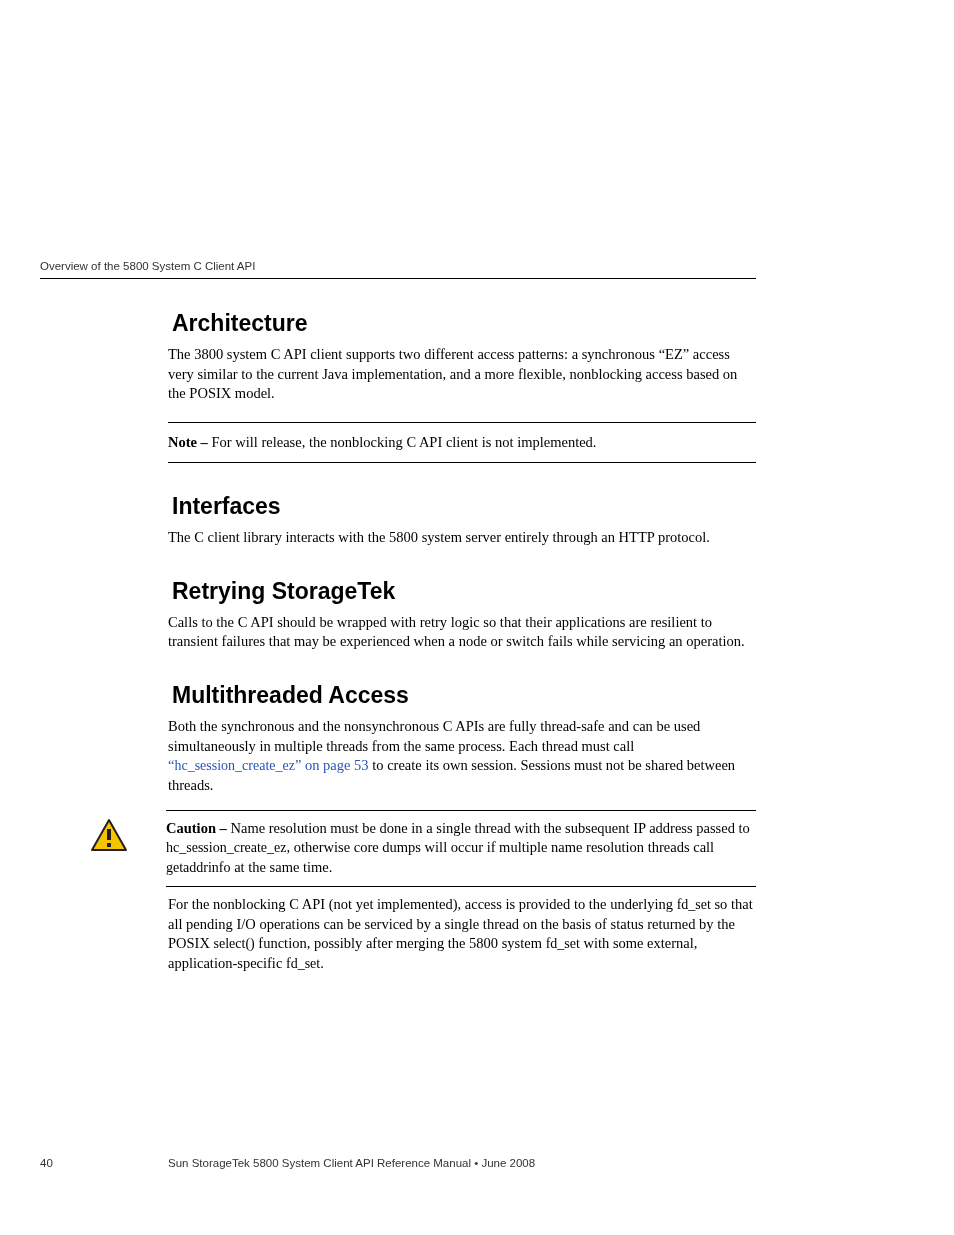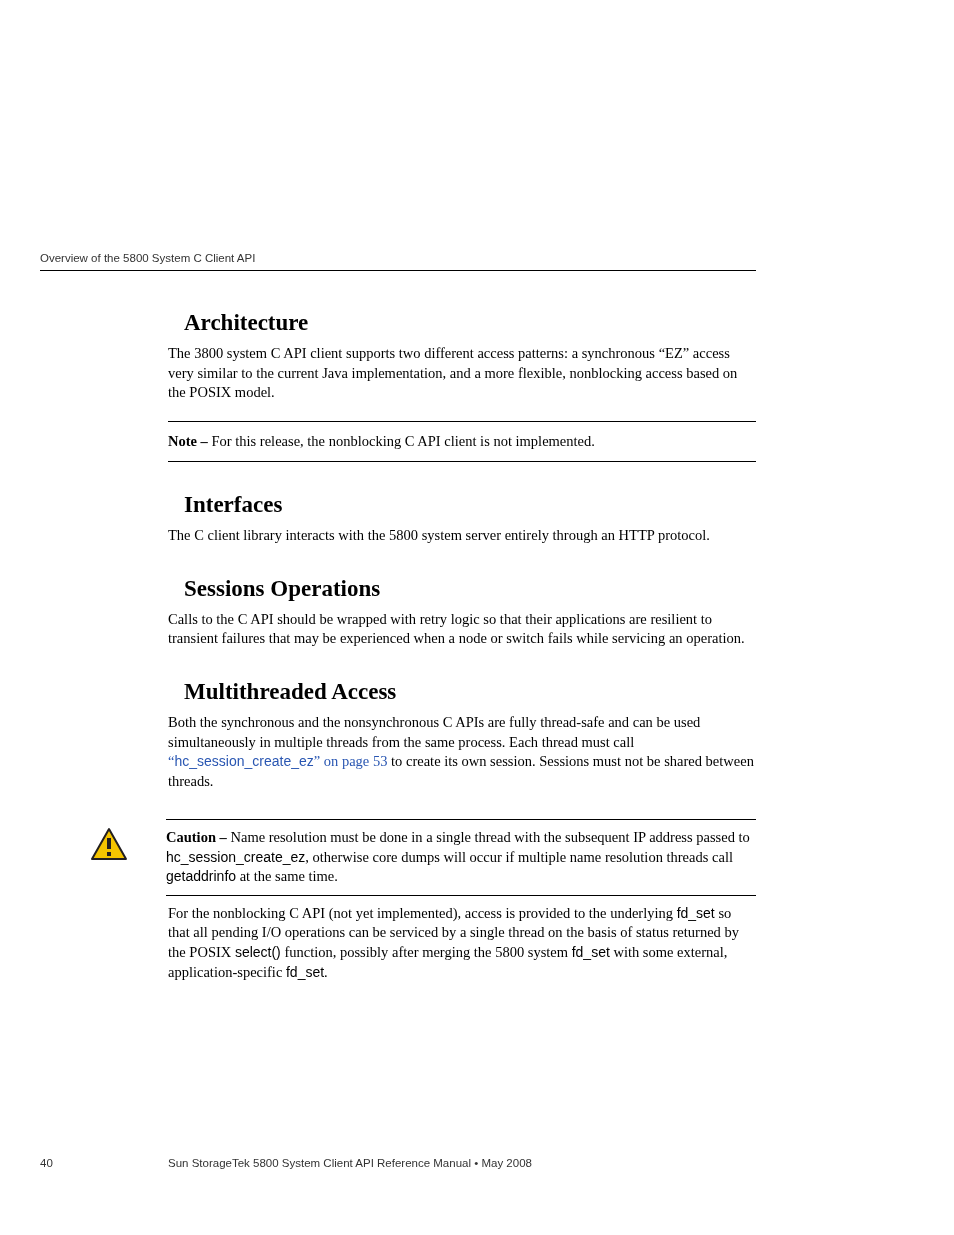--- a/index.html
+++ b/index.html
@@ -12,39 +12,39 @@
   }
   .page {
     width: 954px;
     height: 1235px;
     position: relative;
     box-sizing: border-box;
     padding: 268px 0 0 0;
   }
   .running-head {
     position: absolute;
-    top: 252px;
+    top: 260px;
     left: 40px;
     right: 198px;
     font-family: Arial, Helvetica, sans-serif;
     font-size: 11.5px;
     color: #333;
     border-bottom: 1.5px solid #000;
     padding-bottom: 6px;
   }
   .content {
     margin-left: 168px;
     margin-right: 198px;
     padding-top: 28px;
   }
   h2 {
-    font-family: Liberation Serif, serif;
+    font-family: Liberation Sans, sans-serif;
     font-weight: bold;
     font-size: 23px;
-    margin: 30px 0 8px 16px;
+    margin: 30px 0 8px 4px;
     color: #000;
   }
   h2.first { margin-top: 14px; }
   p {
     font-family: Georgia, 'Times New Roman', serif;
     font-size: 14.5px;
     line-height: 1.35;
     margin: 8px 0 12px 0;
     color: #000;
   }
@@ -54,21 +54,21 @@
     padding: 10px 0 10px 0;
     margin: 18px 0 16px 0;
     font-family: Georgia, 'Times New Roman', serif;
     font-size: 14.5px;
     line-height: 1.35;
   }
   .note-box .label { font-weight: bold; }
   .caution-row {
     display: flex;
     align-items: flex-start;
-    margin: 28px 0 0 -78px;
+    margin: 14px 0 0 -78px;
   }
   .caution-icon {
     flex: 0 0 auto;
     margin-right: 38px;
     margin-top: 8px;
   }
   .caution-box {
     border-top: 1.5px solid #000;
     border-bottom: 1.5px solid #000;
     padding: 8px 0 8px 0;
@@ -76,21 +76,21 @@
     font-size: 14.5px;
     line-height: 1.35;
     flex: 1 1 auto;
   }
   .caution-box .label { font-weight: bold; }
   a.link-blue {
     color: #2956B2;
     text-decoration: none;
   }
   code, .mono {
-    font-family: Liberation Sans, sans-serif;
+    font-family: Liberation Serif, serif;
     font-size: 14px;
   }
   .footer {
     position: absolute;
     bottom: 66px;
     left: 40px;
     right: 198px;
     font-family: Arial, Helvetica, sans-serif;
     font-size: 11.5px;
     color: #333;
@@ -107,27 +107,27 @@
 
   <div class="running-head">
     <span>Overview of the 5800 System C Client API</span>
   </div>
 
   <div class="content">
 
     <h2 class="first">Architecture</h2>
     <p>The 3800 system C API client supports two different access patterns: a synchronous “EZ” access very similar to the current Java implementation, and a more flexible, nonblocking access based on the POSIX model.</p>
     <div class="note-box">
-      <span class="label">Note – </span><span>For this release, the nonblocking C API client is not implemented.</span>
+      <span class="label">Note – </span><span>For will release, the nonblocking C API client is not implemented.</span>
     </div>
 
     <h2>Interfaces</h2>
     <p>The C client library interacts with the 5800 system server entirely through an HTTP protocol.</p>
 
-    <h2>Sessions Operations</h2>
+    <h2>Retrying StorageTek</h2>
     <p>Calls to the C API should be wrapped with retry logic so that their applications are resilient to transient failures that may be experienced when a node or switch fails while servicing an operation.</p>
 
     <h2>Multithreaded Access</h2>
     <p>
       <span>Both the synchronous and the nonsynchronous C APIs are fully thread-safe and can be used simultaneously in multiple threads from the same process. Each thread must call </span><a href="#" class="link-blue"><span>“</span><span class="mono">hc_session_create_ez</span><span>” on page 53</span></a><span> to create its own session. Sessions must not be shared between threads.</span>
     </p>
 
     <div class="caution-row">
       <span class="caution-icon">
         <svg width="38" height="34" viewBox="0 0 38 34">
@@ -141,16 +141,16 @@
       </div>
     </div>
 
     <p>
       <span>For the nonblocking C API (not yet implemented), access is provided to the underlying </span><span class="mono">fd_set</span><span> so that all pending I/O operations can be serviced by a single thread on the basis of status returned by the POSIX </span><span class="mono">select()</span><span> function, possibly after merging the 5800 system </span><span class="mono">fd_set</span><span> with some external, application-specific </span><span class="mono">fd_set</span><span>.</span>
     </p>
 
   </div>
 
   <div class="footer">
-    <span class="pageno">40</span><span>Sun StorageTek 5800 System Client API Reference Manual • May 2008</span>
+    <span class="pageno">40</span><span>Sun StorageTek 5800 System Client API Reference Manual • June 2008</span>
   </div>
 
 </div>
 
 </body></html>

